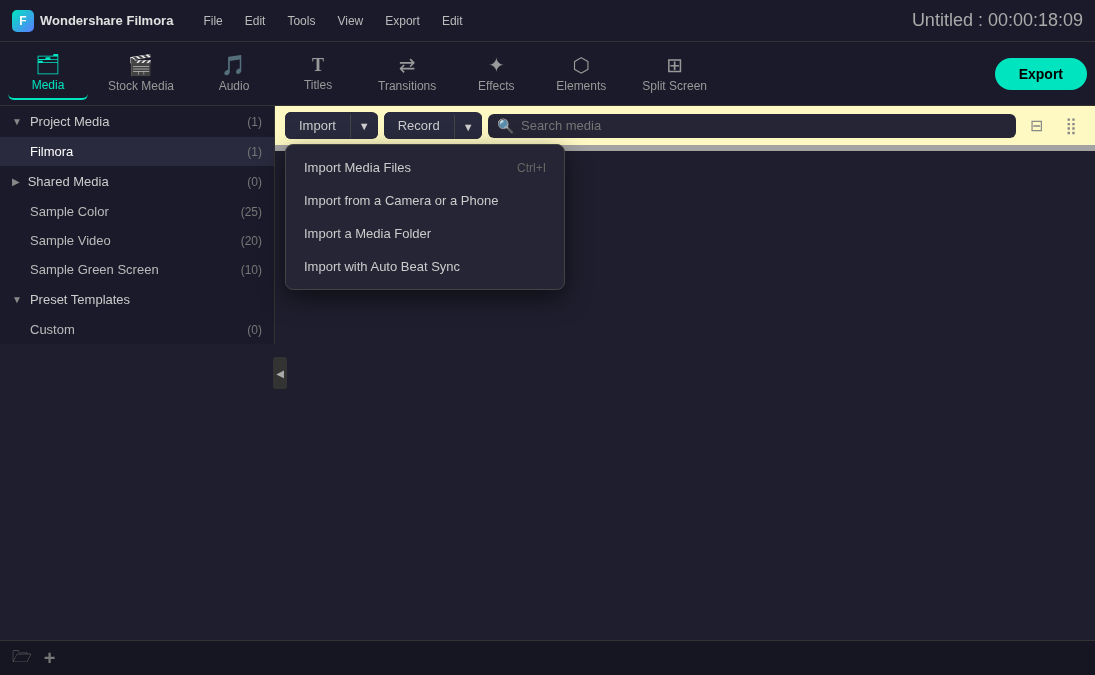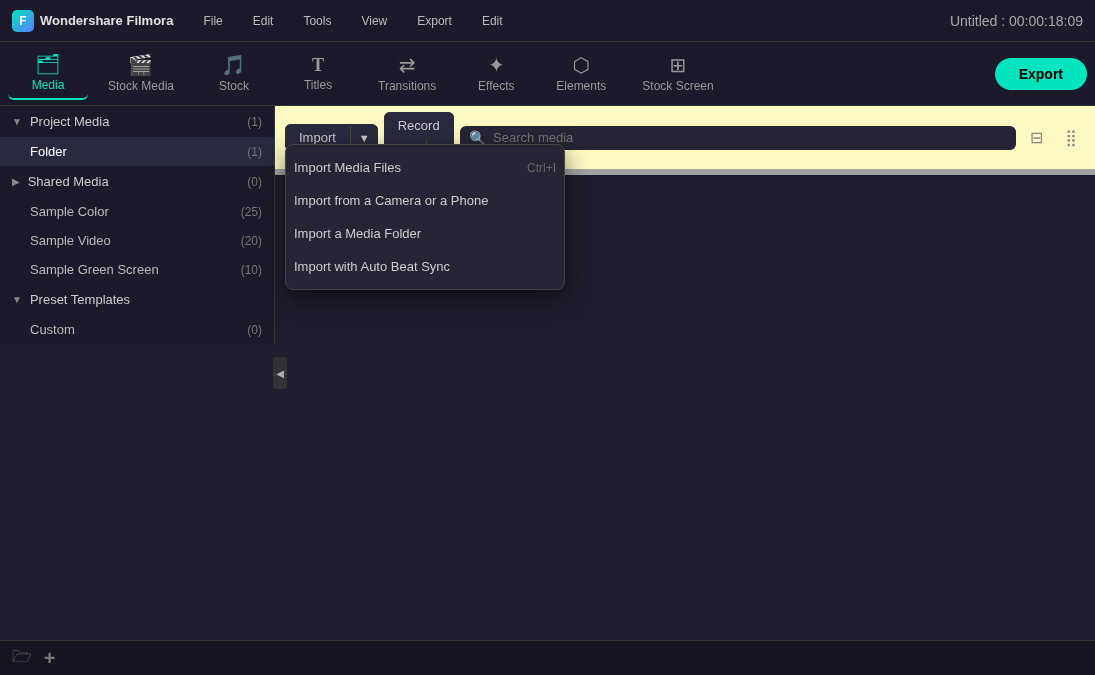--- a/index.html
+++ b/index.html
@@ -40,34 +40,34 @@
       color: white;
       font-weight: bold;
     }
     .app-name {
       color: #e0e0e0;
       font-size: 13px;
       font-weight: 600;
     }
     .menu-items {
       display: flex;
-      gap: 10px;
+      gap: 2px;
     }
     .menu-item {
       color: #bbb;
       font-size: 12px;
       padding: 4px 10px;
       cursor: pointer;
       border-radius: 4px;
     }
 
     .title-area {
       margin-left: auto;
       color: #aaa;
-      font-size: 14px;
+      font-size: 18px;
     }
 
     
     .nav-tabs {
       display: flex;
       background: #1a1a2a;
       height: 64px;
       align-items: center;
       padding: 0 8px;
       border-bottom: 1px solid #333;
@@ -194,21 +194,20 @@
       padding: 6px 8px;
       cursor: pointer;
       font-size: 11px;
     }
     .record-btn-group {
       display: flex;
       align-items: flex-end;
       background: #2a2a3e;
       border-radius: 6px;
       overflow: hidden;
-      flex-direction: column;
     }
     .record-btn {
       background: #2a2a3e;
       color: #ccc;
       border: none;
       padding: 6px 14px;
       cursor: pointer;
       font-size: 13px;
     }
     .record-dropdown-arrow {
@@ -267,21 +266,21 @@
       border-radius: 8px;
       z-index: 100;
       min-width: 280px;
       box-shadow: 0 8px 24px rgba(0,0,0,0.5);
       padding: 6px 0;
     }
     .dropdown-item {
       display: flex;
       align-items: center;
       justify-content: space-between;
-      padding: 9px 8px;
+      padding: 9px 18px;
       color: #ccc;
       cursor: pointer;
       font-size: 13px;
     }
     .dropdown-shortcut {
       color: #666;
       font-size: 12px;
     }
 
     
@@ -433,57 +432,57 @@
   <div class="nav-tab active">
     <span class="nav-tab-icon">🗂</span>
     <span>Media</span>
   </div>
   <div class="nav-tab">
     <span class="nav-tab-icon">🎬</span>
     <span>Stock Media</span>
   </div>
   <div class="nav-tab">
     <span class="nav-tab-icon">🎵</span>
-    <span>Stock</span>
+    <span>Audio</span>
   </div>
   <div class="nav-tab">
     <span class="nav-tab-icon" style="font-family:serif;font-weight:bold;font-size:18px;">T</span>
     <span>Titles</span>
   </div>
   <div class="nav-tab">
     <span class="nav-tab-icon">⇄</span>
     <span>Transitions</span>
   </div>
   <div class="nav-tab">
     <span class="nav-tab-icon">✦</span>
     <span>Effects</span>
   </div>
   <div class="nav-tab">
     <span class="nav-tab-icon">⬡</span>
     <span>Elements</span>
   </div>
   <div class="nav-tab">
     <span class="nav-tab-icon">⊞</span>
-    <span>Stock Screen</span>
+    <span>Split Screen</span>
   </div>
   <button class="export-btn">Export</button>
 </div>
 
 <div class="main-layout">
 
   <div class="sidebar-wrapper">
     <div class="sidebar">
 
       <div class="sidebar-section-header">
         <span class="sidebar-arrow">▼</span>
         <span>Project Media</span>
         <span class="section-badge">(1)</span>
       </div>
       <div class="sidebar-item active">
-        <span>Folder</span>
+        <span>Filmora</span>
         <span class="sidebar-badge">(1)</span>
       </div>
 
       <div class="sidebar-section-header">
         <span class="sidebar-arrow">▶</span>
         <span>Shared Media</span>
         <span class="section-badge">(0)</span>
       </div>
 
       <div class="sidebar-item">

